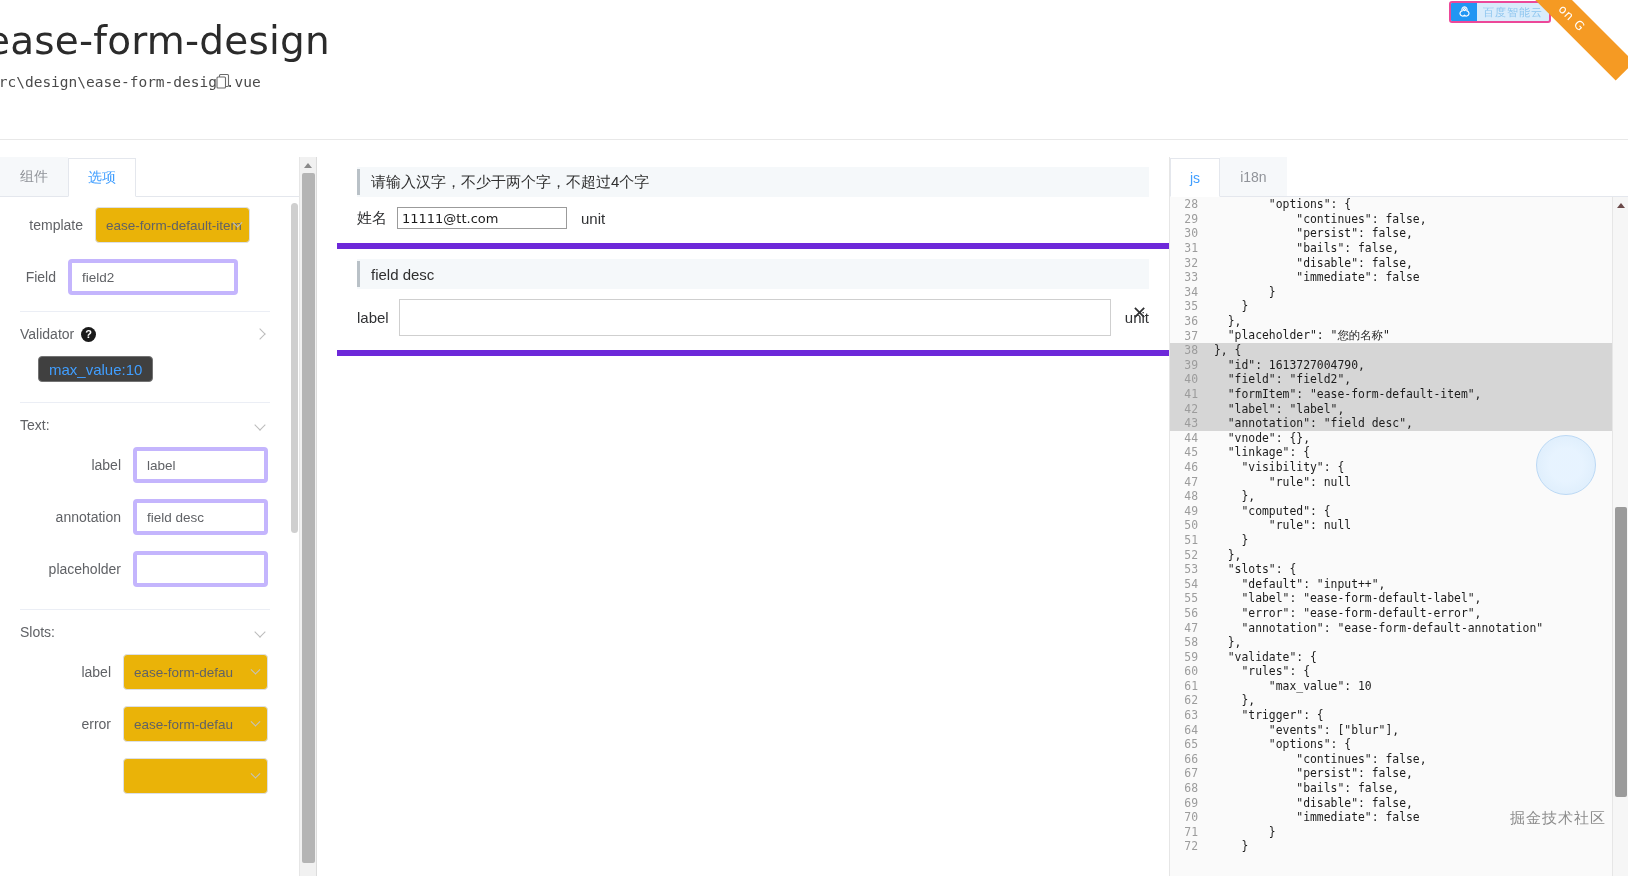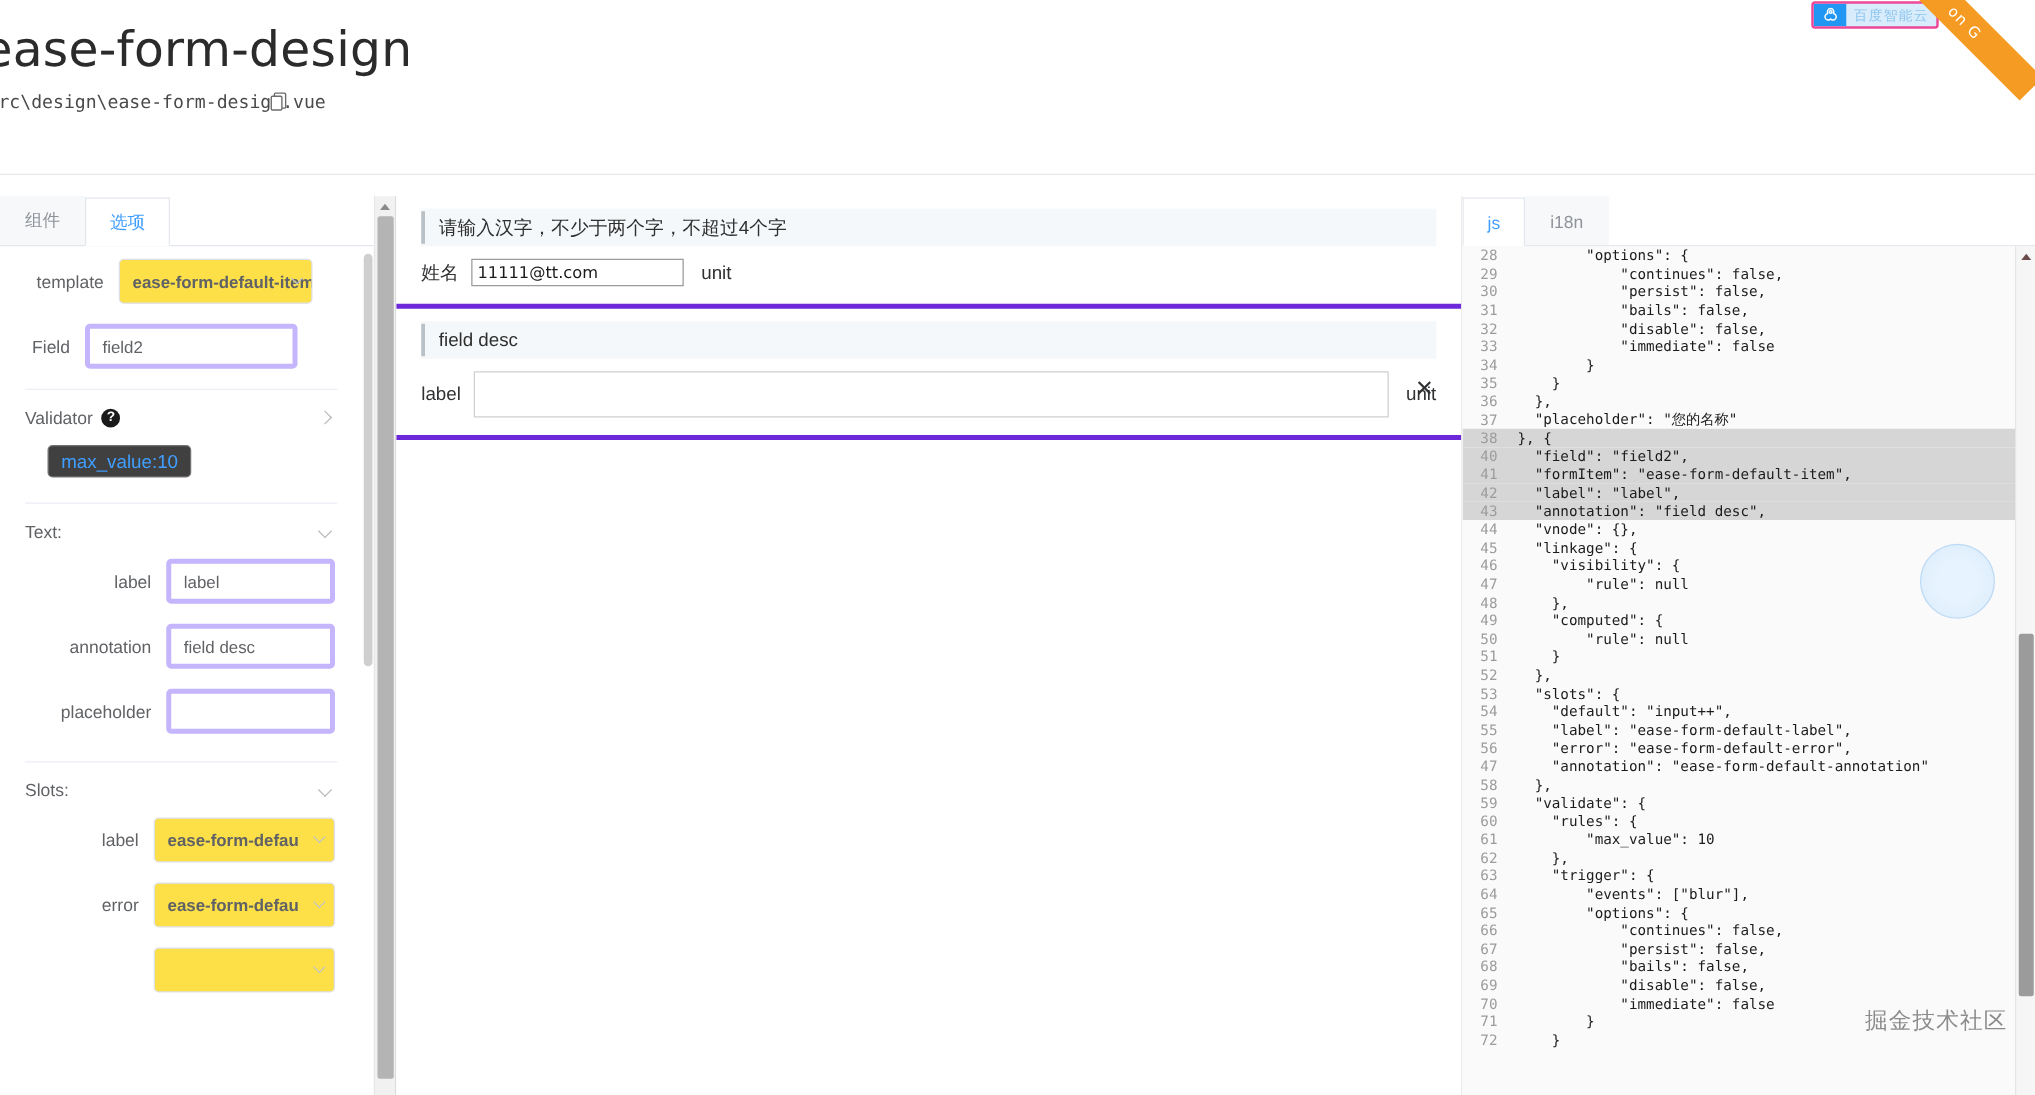--- a/index.html
+++ b/index.html
@@ -107,25 +107,24 @@
   }
   .ipt {
     height: 36px; border: 4px solid #c4b5fd; border-radius: 4px;
     background: #fff; display: flex; align-items: center;
     padding: 0 10px; font-size: 13.5px; color: #606266;
     overflow: hidden; white-space: nowrap;
   }
   .ipt.empty { color: #c0c4cc; }
   .sel {
     height: 36px; border: 1px solid #dcdfe6; border-radius: 4px;
-    background: #fde047; display: flex; align-items: center;
+    background: #eab308; display: flex; align-items: center;
     padding: 0 24px 0 10px; font-size: 13.5px; color: #606266;
     position: relative; overflow: hidden; white-space: nowrap;
     cursor: pointer;
-    font-weight: bold;
   }
   .sel .caret {
     position: absolute; right: 8px; top: 50%; margin-top: -3px;
     width: 7px; height: 7px; border-right: 1.4px solid #c0c4cc;
     border-bottom: 1.4px solid #c0c4cc; transform: rotate(45deg) translate(-2px,-2px);
   }
   .divider { height: 1px; background: #ebeef5; margin: 6px 0 14px 0; }
   .section-head {
     display: flex; align-items: center; justify-content: space-between;
     font-size: 14px; color: #606266; margin-bottom: 14px;
@@ -173,21 +172,22 @@
     background: #b4b4b4; border-radius: 2px;
   }
 
   
   #center-panel {
     position: relative; flex: 1; height: 719px; background: #fff;
     border-right: 1px solid #e6e6e6; overflow: hidden;
   }
   .form-block {
     position: relative; padding: 10px 0 14px 0;
-    border-bottom: 4px solid #6d28d9;
+    border-bottom: 6px solid #6d28d9;
+    margin-left: 20px;
   }
   .annot-bar {
     display: flex; align-items: center;
     background: #f5f8fa; height: 30px; margin: 0 20px 10px 20px;
     padding-left: 14px; position: relative;
   }
   .annot-bar:before {
     content: ""; position: absolute; left: 0; top: 2px;
     width: 3px; height: 26px; background: #b9c1c7;
   }
@@ -244,21 +244,21 @@
     background: #9b9b9b; border-radius: 2px;
   }
   #hscroll-overlay {
     position: absolute; left: 1536px; top: 435px;
     width: 60px; height: 60px; border-radius: 50%;
     background: radial-gradient(circle, rgba(230,243,255,.95) 40%, rgba(190,222,250,.55) 100%);
     border: 1px solid #bcd9f5;
   }
   #watermark {
     position: absolute; right: 22px; bottom: 48px;
-    font-size: 18px; color: #8c8c8c; letter-spacing: 1px;
+    font-size: 15px; color: #8c8c8c; letter-spacing: 1px;
     font-family: "DejaVu Sans", sans-serif;
   }
 </style>
 </head>
 <body>
 
 <div id="page-header">
   <div id="hdr-cut-title">g</div>
   <div id="hdr-title">ease-form-design</div>
   <div id="hdr-path">src\design\ease-form-design.vue</div>
@@ -415,20 +415,21 @@
         <div class="code-line"><span class="ln">29</span><span class="src">            "continues": false,</span></div>
         <div class="code-line"><span class="ln">30</span><span class="src">            "persist": false,</span></div>
         <div class="code-line"><span class="ln">31</span><span class="src">            "bails": false,</span></div>
         <div class="code-line"><span class="ln">32</span><span class="src">            "disable": false,</span></div>
         <div class="code-line"><span class="ln">33</span><span class="src">            "immediate": false</span></div>
         <div class="code-line"><span class="ln">34</span><span class="src">        }</span></div>
         <div class="code-line"><span class="ln">35</span><span class="src">    }</span></div>
         <div class="code-line"><span class="ln">36</span><span class="src">  },</span></div>
         <div class="code-line"><span class="ln">37</span><span class="src">  "placeholder": "您的名称"</span></div>
         <div class="code-line hl"><span class="ln">38</span><span class="src">}, {</span></div>
+        <div class="code-line hl"><span class="ln">39</span><span class="src">  "id": 1613727004790,</span></div>
         <div class="code-line hl"><span class="ln">40</span><span class="src">  "field": "field2",</span></div>
         <div class="code-line hl"><span class="ln">41</span><span class="src">  "formItem": "ease-form-default-item",</span></div>
         <div class="code-line hl"><span class="ln">42</span><span class="src">  "label": "label",</span></div>
         <div class="code-line hl"><span class="ln">43</span><span class="src">  "annotation": "field desc",</span></div>
         <div class="code-line"><span class="ln">44</span><span class="src">  "vnode": {},</span></div>
         <div class="code-line"><span class="ln">45</span><span class="src">  "linkage": {</span></div>
         <div class="code-line"><span class="ln">46</span><span class="src">    "visibility": {</span></div>
         <div class="code-line"><span class="ln">47</span><span class="src">        "rule": null</span></div>
         <div class="code-line"><span class="ln">48</span><span class="src">    },</span></div>
         <div class="code-line"><span class="ln">49</span><span class="src">    "computed": {</span></div>

